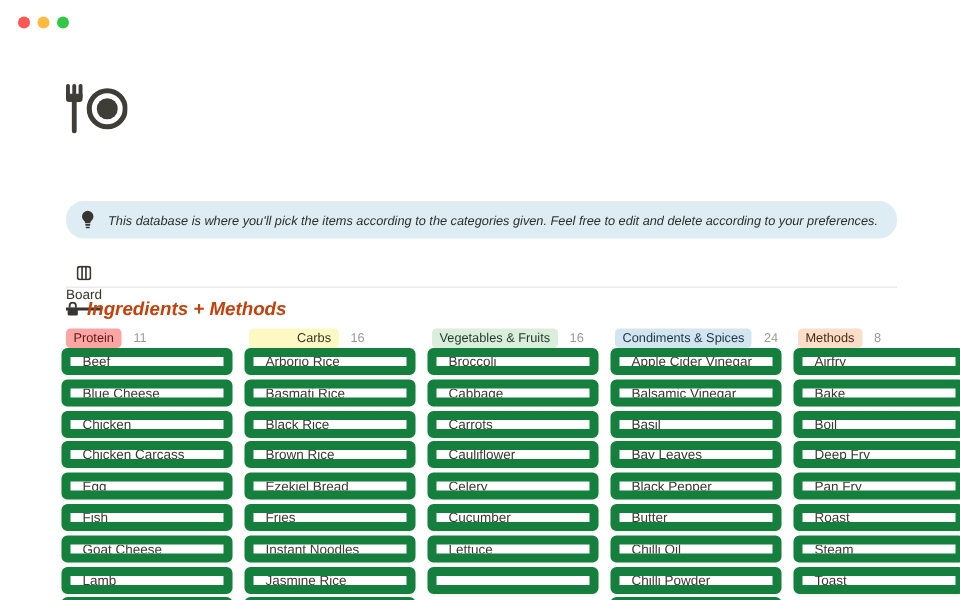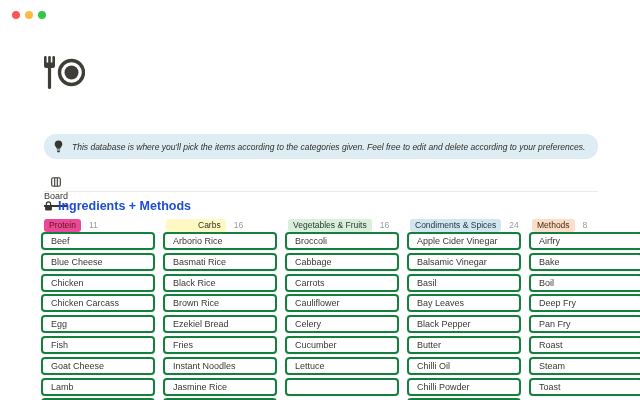--- a/index.html
+++ b/index.html
@@ -42,35 +42,35 @@
     display: flex; align-items: center; gap: 4px;
     font-size: 9px; font-weight: 500; color: #37352F;
     padding-bottom: 4px; border-bottom: 2px solid #37352F; cursor: pointer; flex-direction: column;
   }
   .tabs-divider { position: absolute; left: 44px; top: 191px; width: 554px; height: 1px; background: #ECEBE9; }
 
   
   .db-heading {
     position: absolute; left: 44px; top: 199px;
     display: flex; align-items: center; gap: 5px;
-    font-size: 12.5px; font-weight: 700; color: #1d4ed8;
+    font-size: 12.5px; font-weight: 700; color: #c2410c; font-style: italic;
   }
 
   
   .board { position: absolute; left: 41px; top: 218px; display: flex; gap: 8px; }
   .board-column { width: 114px; flex: none; }
   .col-header { height: 14px; display: flex; align-items: center; gap: 8px; padding-left: 3px; margin-bottom: 0; }
   .col-badge {
     font-size: 8.5px; font-weight: 500; line-height: 1;
     padding: 2px 5px 2.5px 5px; border-radius: 3px; white-space: nowrap;
   }
   .col-count { font-size: 8.5px; color: #9B9A97; }
   .board-card {
     height: 18px; margin-bottom: 2.8px; box-sizing: border-box;
-    background: #ffffff; border: 2px solid #15803d; border-radius: 4px;
+    background: #ffffff; border: 6px solid #15803d; border-radius: 4px;
     box-shadow: 0 1px 2px rgba(15,15,15,0.05);
     display: flex; align-items: center; padding-left: 8px;
     font-size: 9px; color: #3A3833; cursor: pointer; white-space: nowrap; overflow: hidden;
   }
   svg { display: block; }
 </style>
 </head>
 <body>
 
 <div class="screen">
@@ -129,21 +129,21 @@
         <path d="M2.4,4.2 V2.9 a2.1,2.1 0 0 1 4.2,0 V4.2" fill="none" stroke="#37352F" stroke-width="1.2"></path>
         <rect x="1.1" y="4.2" width="6.8" height="5.2" rx="1" fill="#37352F"></rect>
       </svg>
     </span>
     <span>Ingredients + Methods</span>
   </div>
 
   <div class="board">
       <div class="board-column">
         <div class="col-header">
-          <span class="col-badge" style="background: #ec4899; color: rgb(93, 23, 21);">Protein</span>
+          <span class="col-badge" style="background: #fca5a5; color: rgb(93, 23, 21);">Protein</span>
           <span class="col-count">11</span>
         </div>
         <div class="board-card">Beef</div>
         <div class="board-card">Blue Cheese</div>
         <div class="board-card">Chicken</div>
         <div class="board-card">Chicken Carcass</div>
         <div class="board-card">Egg</div>
         <div class="board-card">Fish</div>
         <div class="board-card">Goat Cheese</div>
         <div class="board-card">Lamb</div>

